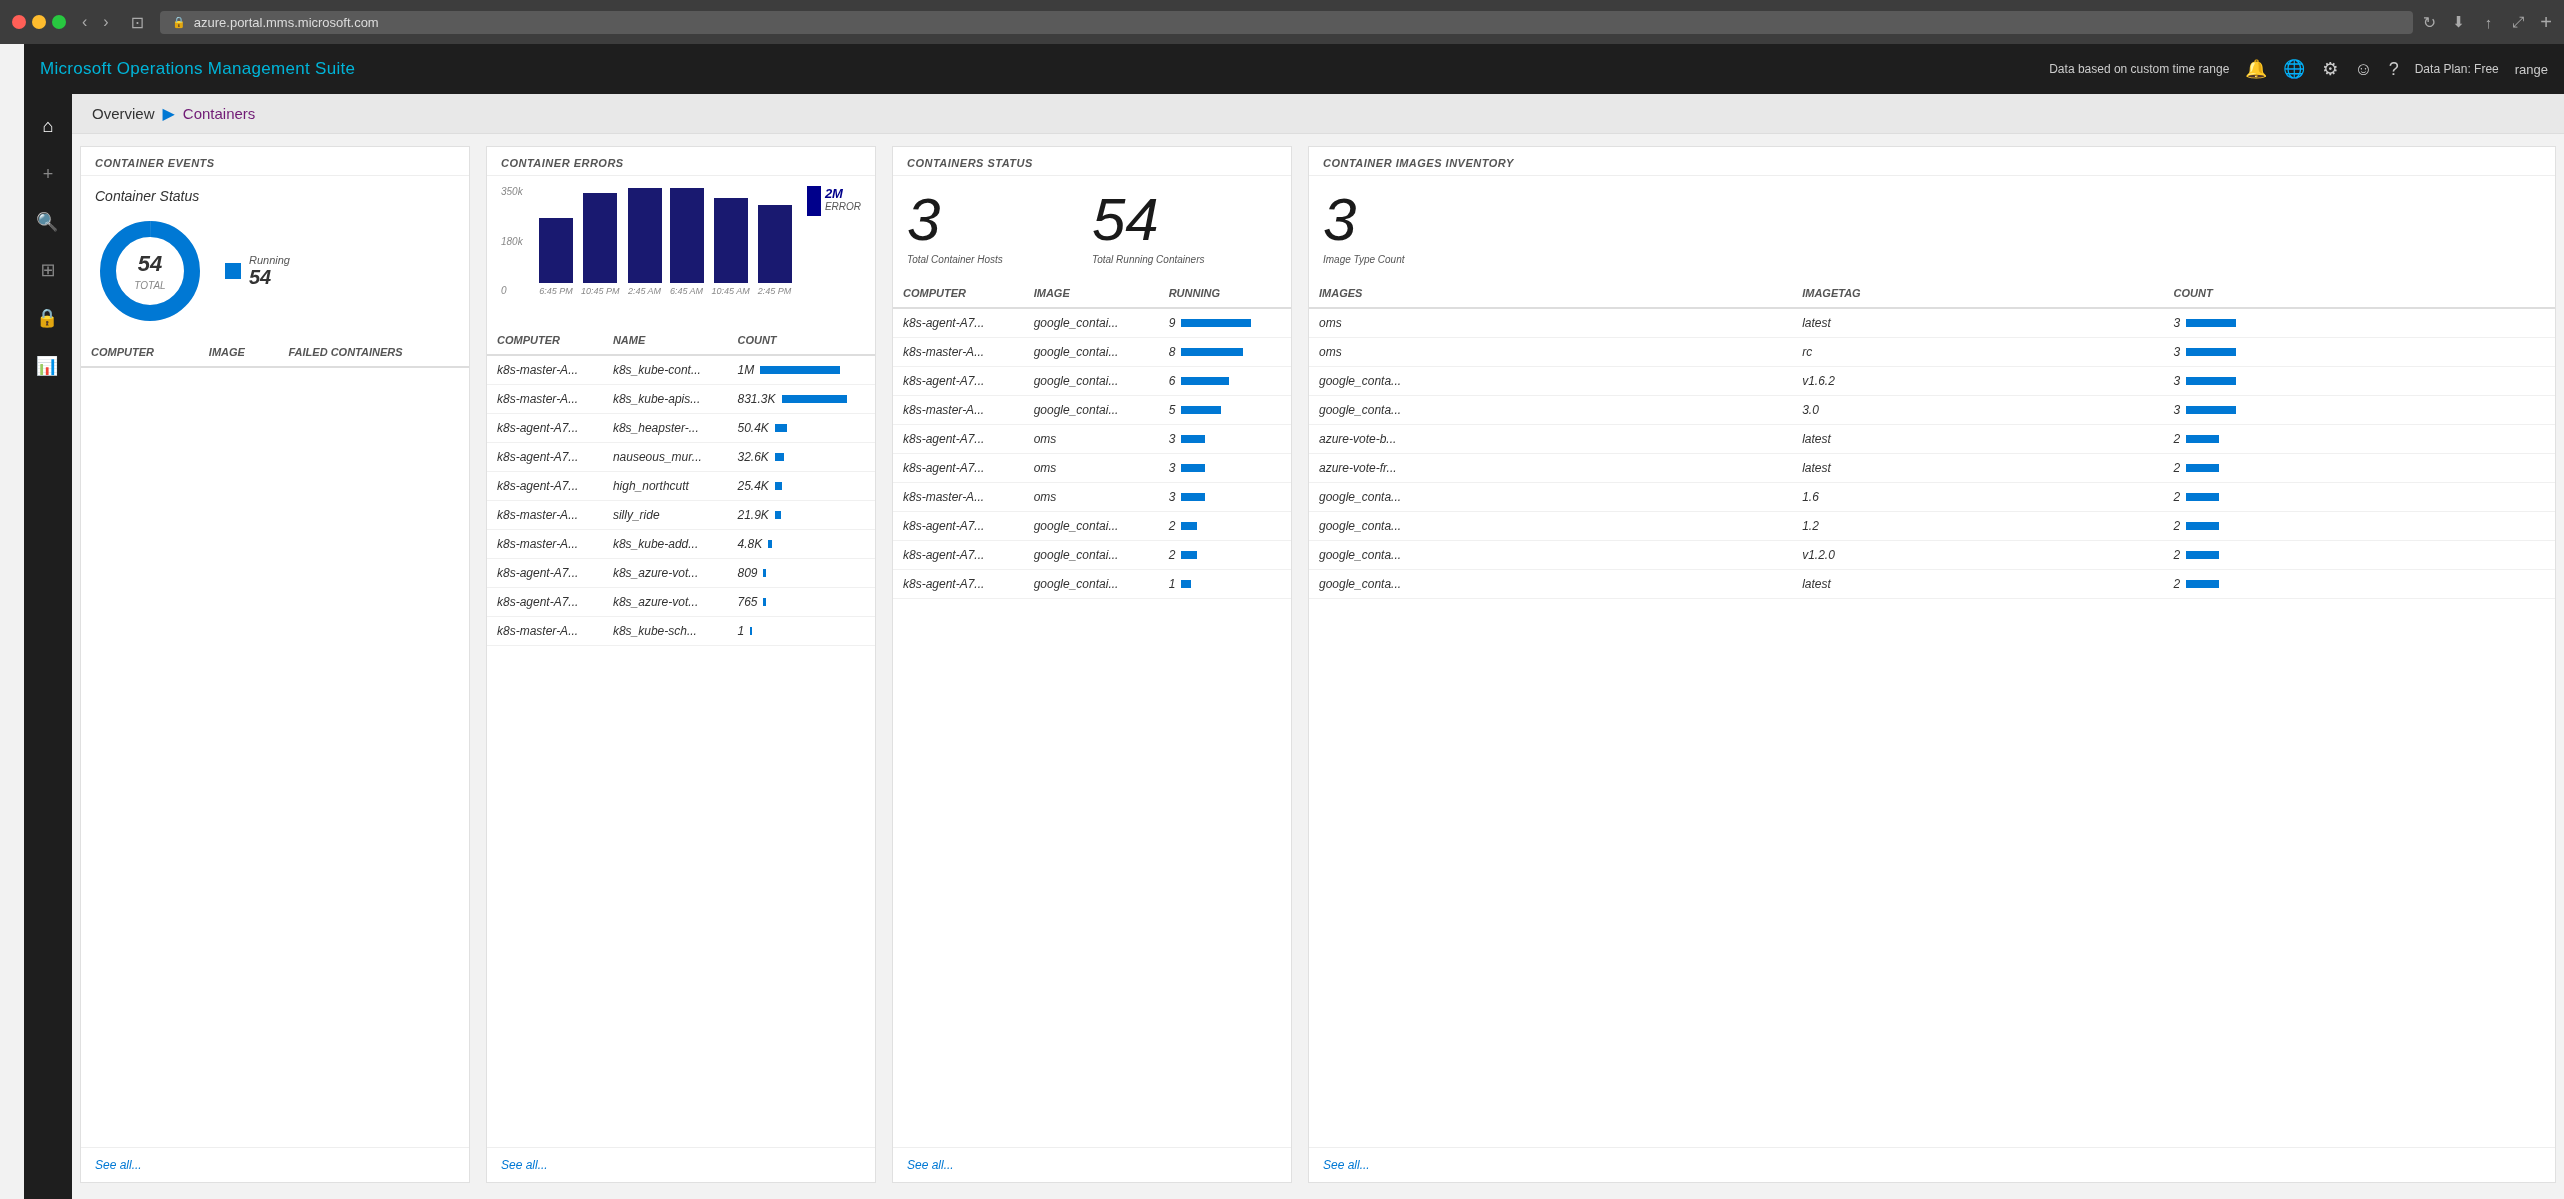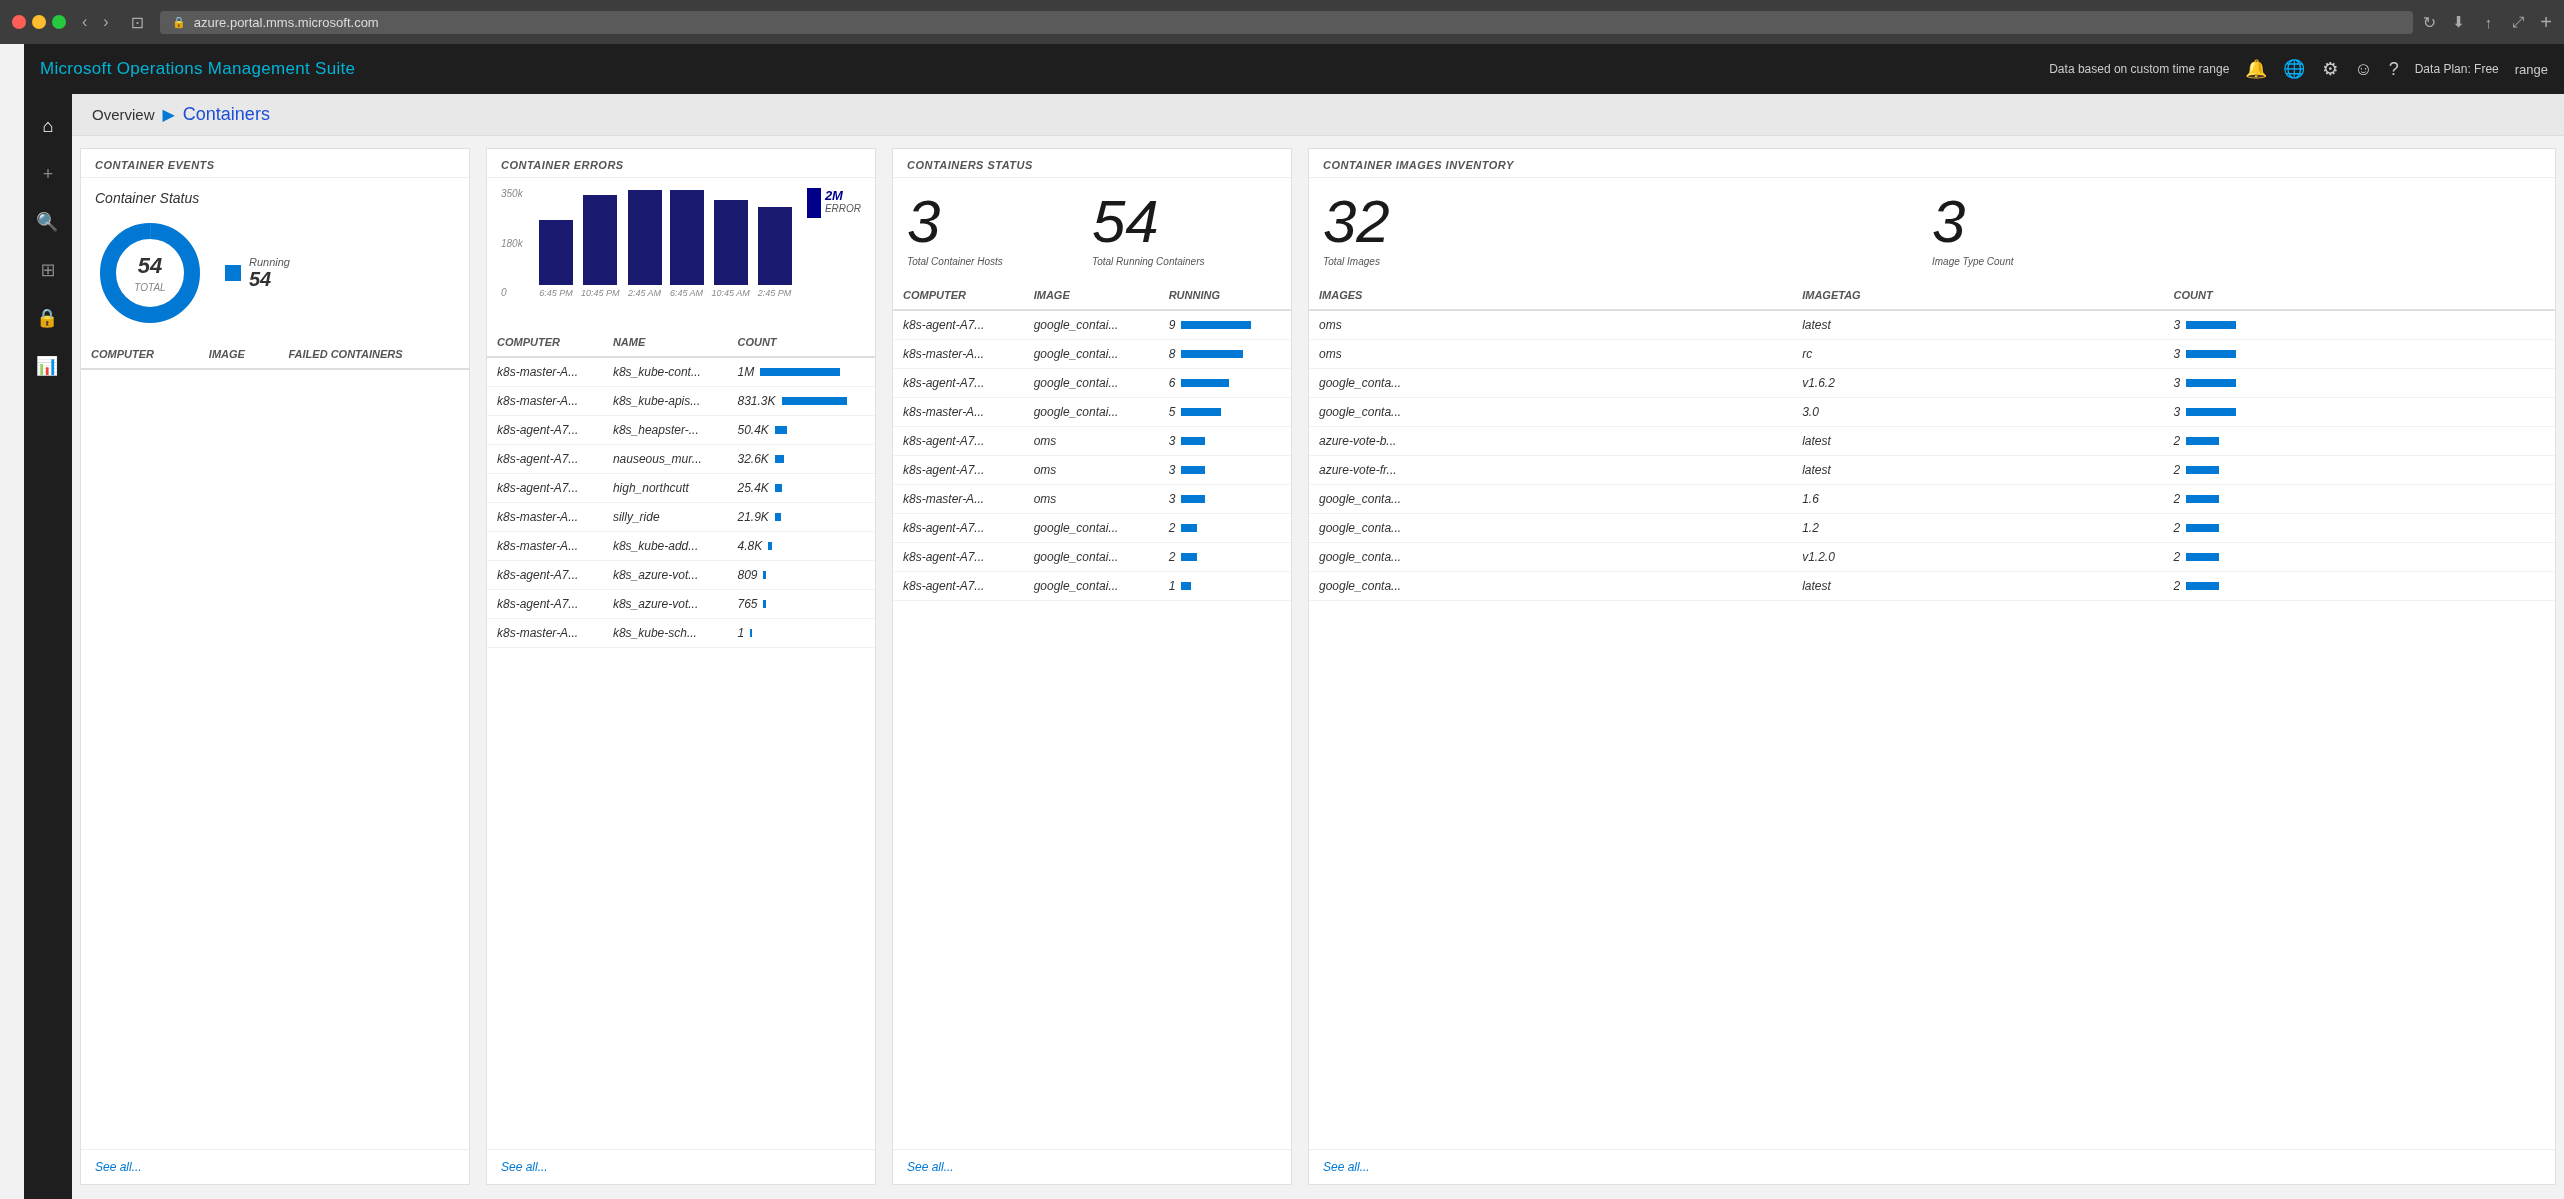--- a/index.html
+++ b/index.html
@@ -85,21 +85,21 @@
       background: #e8e8e8;
       padding: 10px 20px;
       display: flex;
       align-items: center;
       gap: 8px;
       font-size: 15px;
       color: #333;
       border-bottom: 1px solid #ddd;
     }
     .breadcrumb-sep { color: #0078d4; font-size: 16px; }
-    .breadcrumb-current { font-size: 18px; color: #1d4ed8; }
+    .breadcrumb-current { font-size: 15px; color: #701a75; }
 
     
     .dashboard { display: flex; flex: 1; height: calc(100% - 44px); }
 
     
     .panel {
       background: white;
       border: 1px solid #e0e0e0;
       margin: 8px;
       display: flex;
@@ -565,24 +565,20 @@
             </div>
             <div class="see-all">See all...</div>
           </div>
         </div>
 
         <div class="panel images-panel">
           <div class="panel-header">CONTAINER IMAGES INVENTORY</div>
           <div class="panel-body">
             <div class="big-stats">
               <div class="big-stat">
-                <span class="big-number">32</span>
-                <span class="big-label">Total Images</span>
-              </div>
-              <div class="big-stat">
                 <span class="big-number">3</span>
                 <span class="big-label">Image Type Count</span>
               </div>
             </div>
             <div class="table-container">
               <table>
                 <thead>
                   <tr>
                     <th>IMAGES</th>
                     <th>IMAGETAG</th>

